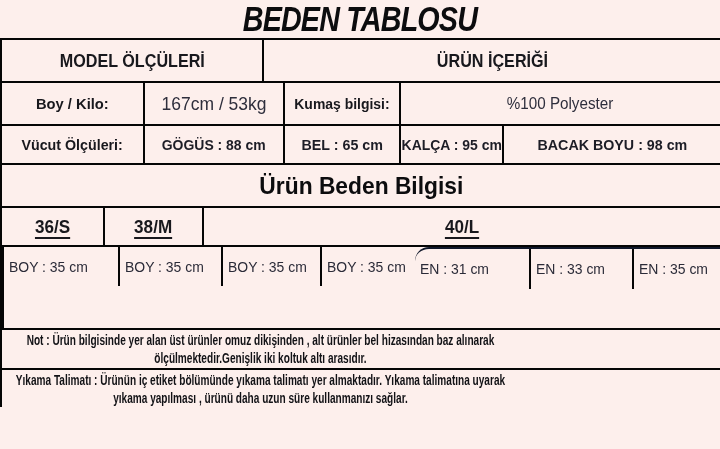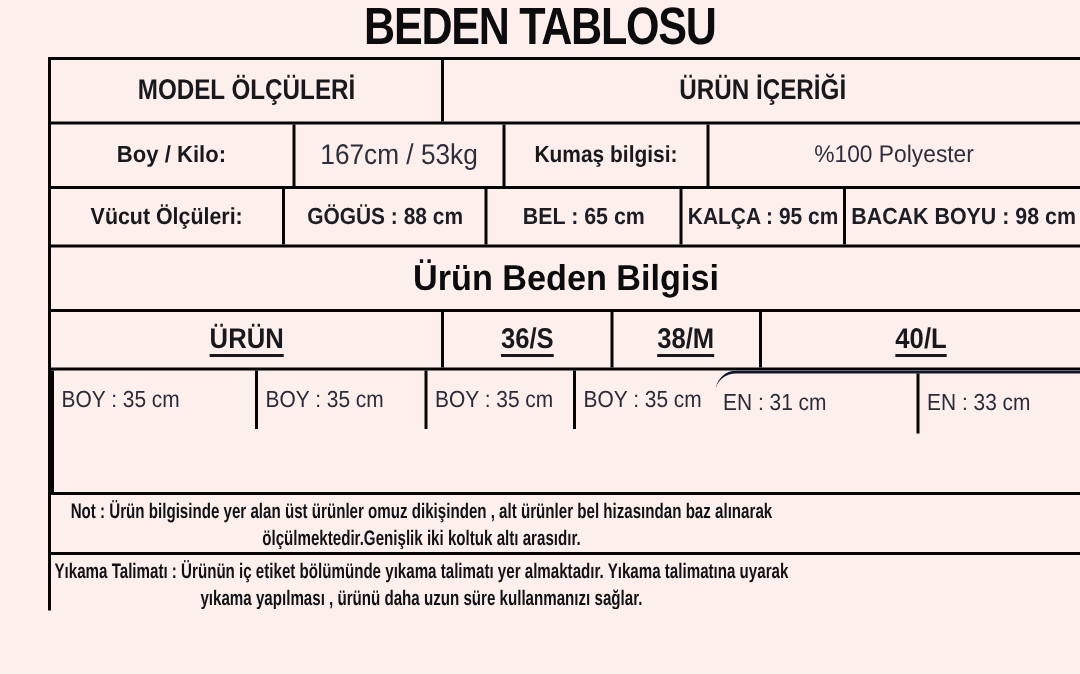--- a/index.html
+++ b/index.html
@@ -7,40 +7,40 @@
     position:relative;
     width:720px; height:449px;
     background:#fdefec;
     font-family:"Liberation Sans", sans-serif;
     color:#18181d;
     overflow:hidden;
     box-sizing:border-box;
   }
   .title-bar {
     height:38px;
-    display:flex; align-items:flex-end; justify-content:center;
+    display:flex; align-items:center; justify-content:center;font-style:italic;
   }
   .title-text {
     display:inline-block;
     font-size:35px; font-weight:800; letter-spacing:-1px;
     transform:scaleX(0.82); transform-origin:center;
     white-space:nowrap; color:#0c0c0e;
   }
-  .tables { border-left:2px solid #050505;margin-left:32px; }
+  .tables { border-left:2px solid #050505; }
   .row { display:flex; border-top:2px solid #050505; box-sizing:border-box; }
   .h43{height:43px} .h42{height:42px}
   .h39{height:39px} .h83{height:83px}
   .c {
     box-sizing:border-box;
     display:flex; align-items:center; justify-content:center;
     overflow:hidden;
   }
   .br { border-right:2px solid #050505; }
-  .w143{width:163px} .w119{width:140px} .w116{width:136px}
-  .w115{width:113px} .w114{width:99px}
+  .w143{width:143px} .w119{width:140px} .w116{width:116px}
+  .w115{width:103px} .w114{width:99px}
   .w262{width:262px} .flex1{flex:1 1 auto}
   .sqz {
     display:inline-block; white-space:nowrap;
     transform:scaleX(var(--sx,0.9)); transform-origin:center;
   }
   .sqz-l { transform-origin:left center; }
   .th   { font-weight:bold; font-size:19px; }
   .lbl  { font-weight:bold; font-size:15.5px; }
   .val  { font-weight:normal; font-size:19px; color:#2e2e3c; }
   .val-sm { font-weight:normal; font-size:16px; color:#2e2e3c; }
@@ -127,23 +127,20 @@
       <div class="c flex1">
         <span class="meas sqz" style="--sx:0.92">BACAK BOYU : 98 cm</span>
       </div>
     </div>
 
     <div class="section-title">
       <span class="sqz" style="--sx:0.95">Ürün Beden Bilgisi</span>
     </div>
 
     <div class="row h39">
-      <div class="c w262 br">
-        <span class="size-head sqz" style="--sx:0.9">ÜRÜN</span>
-      </div>
       <div class="c w115 br">
         <span class="size-head sqz" style="--sx:0.9">36/S</span>
       </div>
       <div class="c w114 br">
         <span class="size-head sqz" style="--sx:0.9">38/M</span>
       </div>
       <div class="c flex1">
         <span class="size-head sqz" style="--sx:0.9">40/L</span>
       </div>
     </div>

